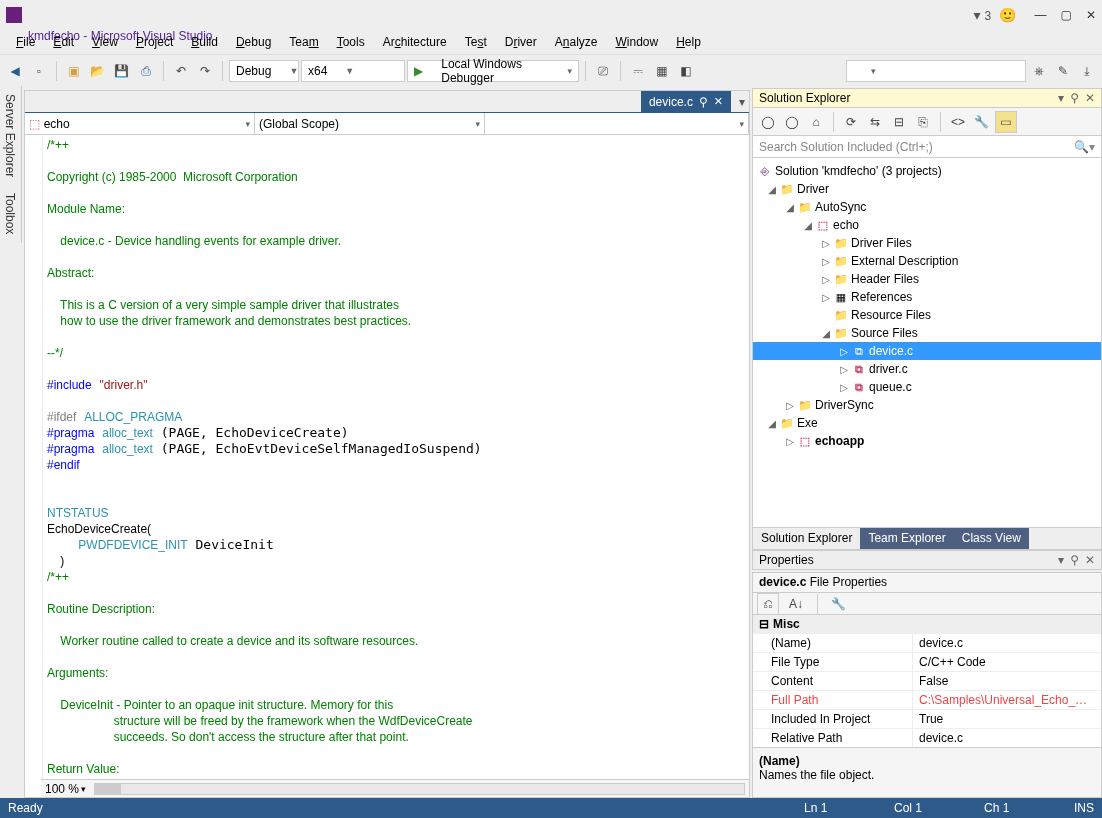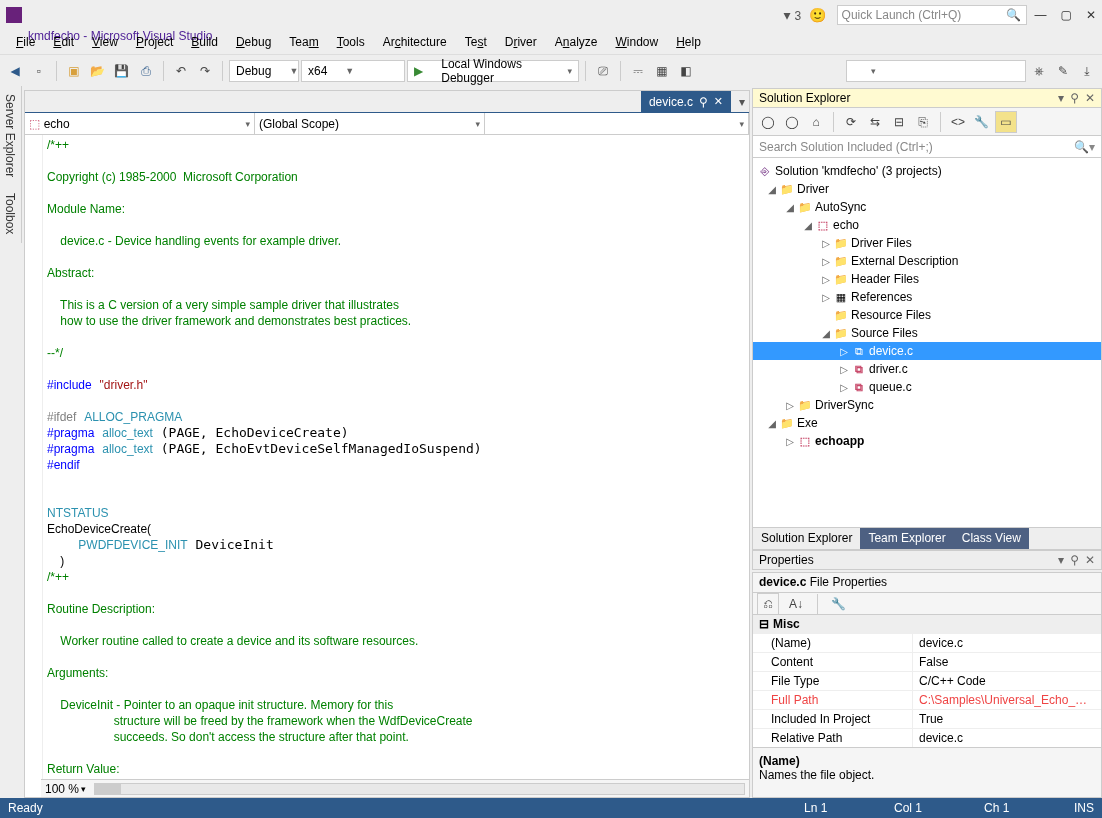--- a/index.html
+++ b/index.html
@@ -80,24 +80,20 @@
 <body>
 
 <div class="titlebar">
   <span class="vsicon"></span>
   <span class="title">kmdfecho - Microsoft Visual Studio</span>
   <span class="spacer"></span>
   <span class="notif">
     <span class="flag">▾ <span>3</span></span>
     <span class="smile">🙂</span>
   </span>
-  <div class="ql">
-    <span>Quick Launch (Ctrl+Q)</span>
-    <span>🔍</span>
-  </div>
   <div class="winbtns">
     <span>—</span>
     <span>▢</span>
     <span>✕</span>
   </div>
 </div>
 
 <div class="menubar">
   <span><u>F</u>ile</span>
   <span><u>E</u>dit</span>
@@ -389,26 +385,26 @@
         <div class="props-cat">
             <span>⊟</span>
             <span>Misc</span>
           </div>
         <div id="props-rows">
             <div class="props-row">
               <div class="k">(Name)</div>
               <div class="v">device.c</div>
             </div>
             <div class="props-row">
+              <div class="k">File Type</div>
+              <div class="v">C/C++ Code</div>
+            </div>
+            <div class="props-row">
               <div class="k">Content</div>
               <div class="v">False</div>
-            </div>
-            <div class="props-row">
-              <div class="k">File Type</div>
-              <div class="v">C/C++ Code</div>
             </div>
             <div class="props-row dis">
               <div class="k">Full Path</div>
               <div class="v">C:\Samples\Universal_Echo_Samp</div>
             </div>
             <div class="props-row">
               <div class="k">Included In Project</div>
               <div class="v">True</div>
             </div>
             <div class="props-row">

